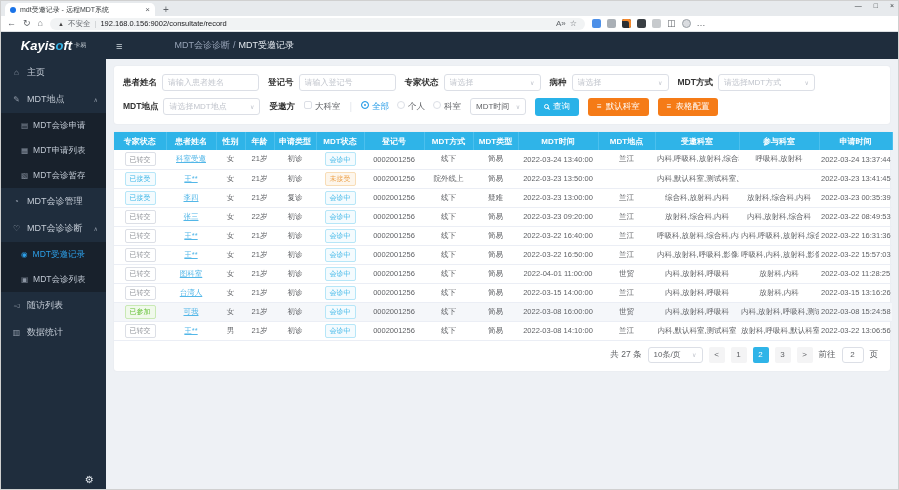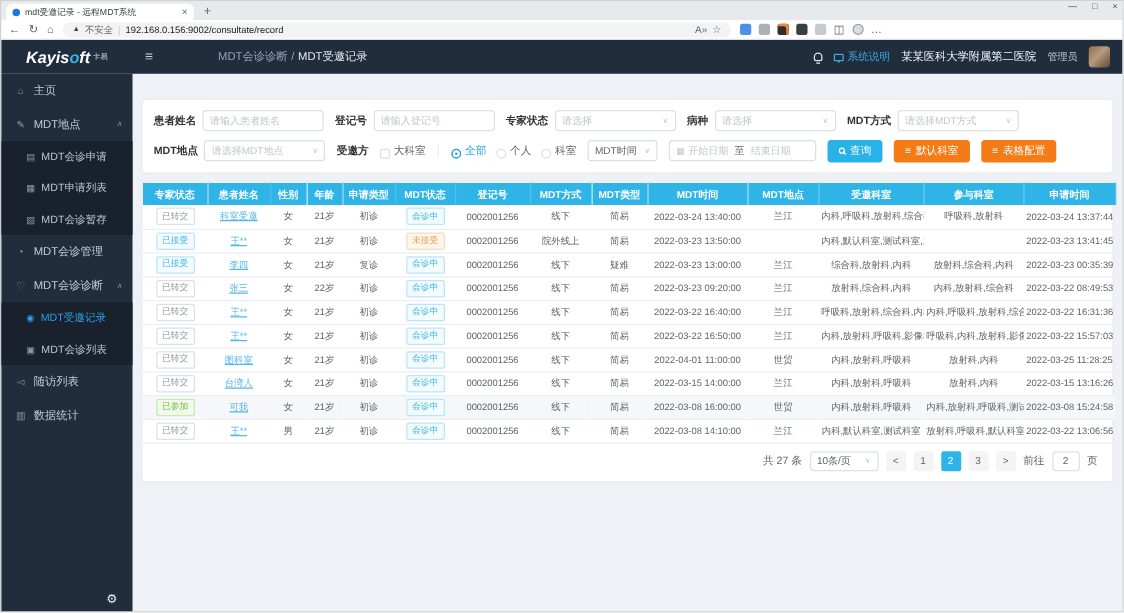--- a/index.html
+++ b/index.html
@@ -54,34 +54,34 @@
   .systitle { color:#fff; font-size:11px; font-weight:bold; text-align:center; padding:7px 0 6px; }
   .menu-item { height:27px; display:flex; align-items:center; gap:6px; padding:0 8px 0 11px; color:#c4ccd6; font-size:9px; cursor:pointer; }
   .menu-item .mi { font-size:8px; width:9px; text-align:center; color:#8d97a5; }
   .menu-item .arrow { margin-left:auto; font-size:6px; color:#8d97a5; }
   .submenu { background:#18212c; }
   .submenu-item { height:25px; display:flex; align-items:center; gap:5px; padding-left:20px; color:#bfc7d2; font-size:8.5px; cursor:pointer; }
   .submenu-item .mi { font-size:7.5px; color:#8d97a5; }
   .submenu-item.active, .submenu-item.active .mi { color:#2d9fe8; }
   .gear { position:absolute; bottom:6px; right:12px; color:#e4e9ef; font-size:10px; }
 
-  .main { flex:1; padding:21px 8px; overflow:hidden; }
+  .main { flex:1; padding:7px 8px; overflow:hidden; }
   .card { background:#fff; border-radius:3px; box-shadow:0 0 2px rgba(0,0,0,.06); }
 
   
   .filters { padding:6px 9px 7px; }
   .frow { display:flex; align-items:center; gap:9px; height:21px; }
   .frow + .frow { margin-top:3px; }
   .ffield { display:flex; align-items:center; gap:5px; }
   .flabel { font-size:8.5px; color:#333; font-weight:bold; white-space:nowrap; }
   .fbox { width:97px; height:17px; border:1px solid #dcdfe6; border-radius:3px; display:flex; align-items:center; padding:0 5px; gap:3px; background:#fff; }
   .fbox input { border:none; outline:none; width:100%; font-size:8px; color:#606266; background:transparent; font-family:inherit; }
   .fbox input::placeholder, .ph { color:#c0c4cc; font-size:8px; white-space:nowrap; overflow:hidden; }
   .fbox .caret { margin-left:auto; color:#c0c4cc; font-size:6px; flex:none; }
-  .fcheck, .fradio { display:flex; align-items:flex-end; gap:3px; font-size:8.5px; color:#606266; }
+  .fcheck, .fradio { display:flex; align-items:flex-start; gap:3px; font-size:8.5px; color:#606266; }
   .box { width:8px; height:8px; border:1px solid #dcdfe6; border-radius:2px; background:#fff; }
   .rad { width:8px; height:8px; border:1px solid #dcdfe6; border-radius:50%; background:#fff; }
   .rad.on { border-color:#2d9fe8; background:#2d9fe8; box-shadow:inset 0 0 0 2px #fff; }
   .fradio.on { color:#2d9fe8; }
   .vdiv { color:#e4e7ed; font-size:10px; }
   .datebox { width:118px; }
   .cal { color:#c0c4cc; font-size:7px; }
   .zhi { color:#606266; font-size:8px; margin:0 2px; }
   .btn { height:18px; border:none; border-radius:3px; color:#fff; font-size:8.5px; display:flex; align-items:center; gap:4px; padding:0 9px; cursor:pointer; font-family:inherit; }
   .btn-search { background:#29b2e8; }
@@ -159,30 +159,20 @@
 
   <div class="appheader">
     <div class="logoarea">
       <span class="logo-main"><span>Kayis</span><span class="o">o</span><span>ft</span></span>
       <span class="logo-sub">卡易</span>
     </div>
     <span class="hamburger">≡</span>
     <span class="crumb">
       <span class="c1">MDT会诊诊断</span><span class="csep">/</span><span class="c2">MDT受邀记录</span>
     </span>
-    <div class="hd-right">
-      <span class="bell"></span>
-      <span class="syshelp">
-        <span class="monitor"></span>
-        <span>系统说明</span>
-      </span>
-      <span class="hosp">某某医科大学附属第二医院</span>
-      <span class="role">管理员</span>
-      <span class="avatar"></span>
-    </div>
   </div>
 
   <div class="appbody">
 
     <aside class="sidebar">
       <nav>
           <div class="menu-item">
             <span class="mi">⌂</span>
             <span>主页</span>
           </div>
@@ -299,26 +289,20 @@
               </label>
               <label class="fradio">
                 <span class="rad"></span>
                 <span>科室</span>
               </label>
             </span>
           <div class="fbox" style="width:56px">
             <span style="font-size:8px;color:#606266">MDT时间</span>
             <span class="caret">∨</span>
           </div>
-          <div class="fbox datebox">
-            <span class="cal">▦</span>
-            <span class="ph">开始日期</span>
-            <span class="zhi">至</span>
-            <span class="ph">结束日期</span>
-          </div>
           <button class="btn btn-search">
             <span class="lens"></span>
             <span>查询</span>
           </button>
           <button class="btn btn-orange">
             <span class="bic">≡</span>
             <span>默认科室</span>
           </button>
           <button class="btn btn-orange">
             <span class="bic">≡</span>
@@ -467,21 +451,21 @@
                 <td>21岁</td>
                 <td>初诊</td>
                 <td><span class="badge blue">会诊中</span></td>
                 <td>0002001256</td>
                 <td>线下</td>
                 <td>简易</td>
                 <td>2022-04-01 11:00:00</td>
                 <td>世贸</td>
                 <td>内科,放射科,呼吸科</td>
                 <td>放射科,内科</td>
-                <td>2022-03-25 11:28:25</td>
+                <td>2022-03-02 11:28:25</td>
               </tr>
               <tr>
                 <td><span class="badge gray">已转交</span></td>
                 <td><a href="#">台湾人</a></td>
                 <td>女</td>
                 <td>21岁</td>
                 <td>初诊</td>
                 <td><span class="badge blue">会诊中</span></td>
                 <td>0002001256</td>
                 <td>线下</td>

